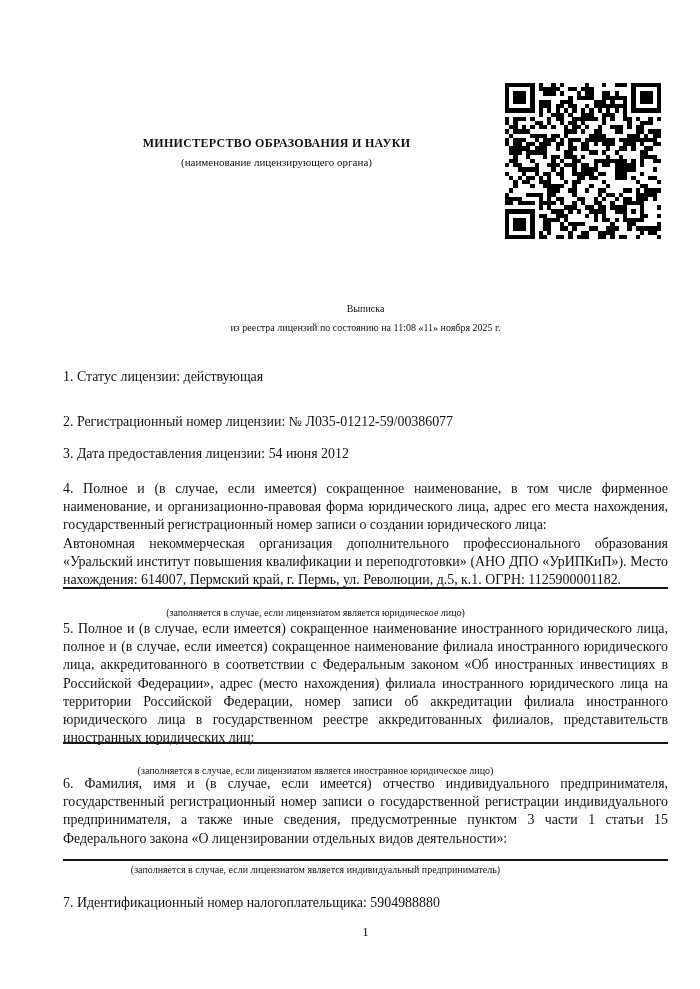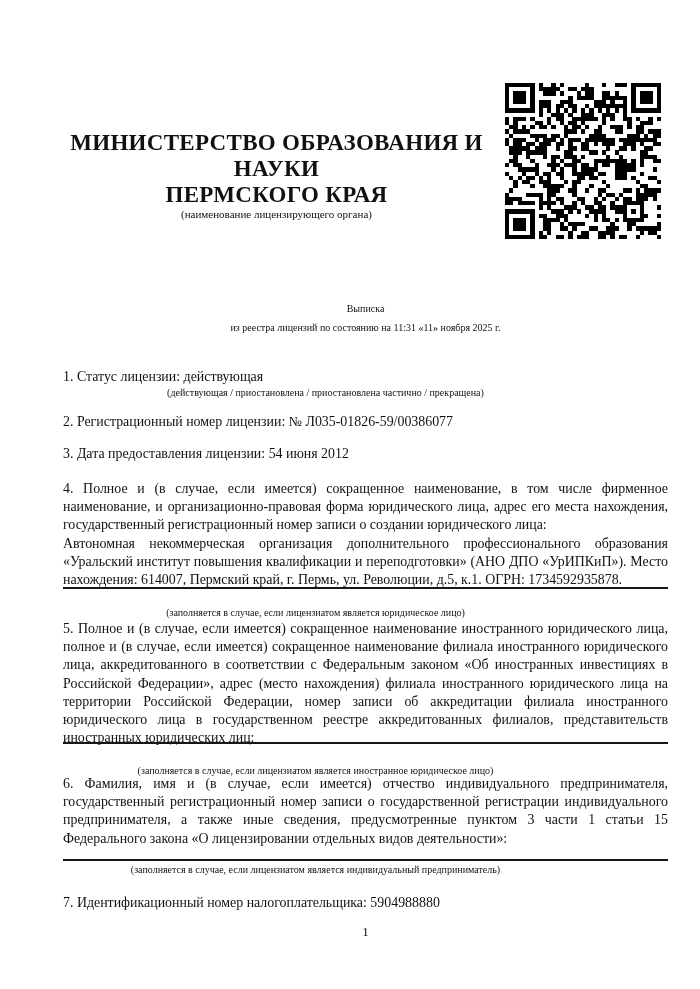--- a/index.html
+++ b/index.html
@@ -18,21 +18,21 @@
   }
   .ministry {
     position: absolute;
     left: 63px;
     top: 130px;
     width: 427px;
     text-align: center;
   }
   .ministry-name {
     font-weight: bold;
-    font-size: 23px;
+    font-size: 12px;
     line-height: 26px;
     letter-spacing: 0.3px;
     text-align: center;
   }
   .ministry-caption {
     font-size: 11px;
     line-height: 13px;
   }
   .qr {
     position: absolute;
@@ -87,21 +87,20 @@
     font-size: 13px;
   }
 </style>
 </head>
 <body>
 
 <div class="page">
 
   <div class="ministry">
     <div class="ministry-name">МИНИСТЕРСТВО ОБРАЗОВАНИЯ И НАУКИ</div>
-    <div class="ministry-name">ПЕРМСКОГО КРАЯ</div>
     <div class="ministry-caption">(наименование лицензирующего органа)</div>
   </div>
 
   <div class="qr" id="qr">
       <svg width="156" height="156" viewBox="0 0 156 156" shape-rendering="crispEdges">
         <g fill="#000000">
           <rect x="0.00" y="0.00" width="4.27" height="4.27"></rect>
           <rect x="4.22" y="0.00" width="4.27" height="4.27"></rect>
           <rect x="8.43" y="0.00" width="4.27" height="4.27"></rect>
           <rect x="12.65" y="0.00" width="4.27" height="4.27"></rect>
@@ -778,39 +777,38 @@
           <rect x="113.84" y="151.78" width="4.27" height="4.27"></rect>
           <rect x="118.05" y="151.78" width="4.27" height="4.27"></rect>
           <rect x="130.70" y="151.78" width="4.27" height="4.27"></rect>
           <rect x="151.78" y="151.78" width="4.27" height="4.27"></rect>
         </g>
       </svg>
     </div>
 
   <div class="doc-title">
     <div>Выписка</div>
-    <div>из реестра лицензий по состоянию на 11:31 «11» ноября 2025 г.</div>
+    <div>из реестра лицензий по состоянию на 11:08 «11» ноября 2025 г.</div>
   </div>
 
   <div class="item" style="top:368px">
     <p>1. Статус лицензии: действующая</p>
   </div>
-  <div class="cap cap-options" style="top:386px">(действующая / приостановлена / приостановлена частично / прекращена)</div>
 
   <div class="item" style="top:413px">
-    <p>2. Регистрационный номер лицензии: № Л035-01826-59/00386077</p>
+    <p>2. Регистрационный номер лицензии: № Л035-01212-59/00386077</p>
   </div>
 
   <div class="item" style="top:445px">
     <p>3. Дата предоставления лицензии: 54 июня 2012</p>
   </div>
 
   <div class="item" style="top:480px">
     <p class="just">4. Полное и (в случае, если имеется) сокращенное наименование, в том числе фирменное наименование, и организационно-правовая форма юридического лица, адрес его места нахождения, государственный регистрационный номер записи о создании юридического лица:</p>
-    <p class="just">Автономная некоммерческая организация дополнительного профессионального образования «Уральский институт повышения квалификации и переподготовки» (АНО ДПО «УрИПКиП»). Место нахождения: 614007, Пермский край, г. Пермь, ул. Революции, д.5, к.1. ОГРН: 1734592935878.</p>
+    <p class="just">Автономная некоммерческая организация дополнительного профессионального образования «Уральский институт повышения квалификации и переподготовки» (АНО ДПО «УрИПКиП»). Место нахождения: 614007, Пермский край, г. Пермь, ул. Революции, д.5, к.1. ОГРН: 1125900001182.</p>
   </div>
   <div class="rule" style="top:587px"></div>
   <div class="cap cap-fill" style="top:606px">(заполняется в случае, если лицензиатом является юридическое лицо)</div>
 
   <div class="item" style="top:620px">
     <p class="just">5. Полное и (в случае, если имеется) сокращенное наименование иностранного юридического лица, полное и (в случае, если имеется) сокращенное наименование филиала иностранного юридического лица, аккредитованного в соответствии с Федеральным законом «Об иностранных инвестициях в Российской Федерации», адрес (место нахождения) филиала иностранного юридического лица на территории Российской Федерации, номер записи об аккредитации филиала иностранного юридического лица в государственном реестре аккредитованных филиалов, представительств иностранных юридических лиц:</p>
   </div>
   <div class="rule" style="top:742px"></div>
   <div class="cap cap-fill" style="top:764px">(заполняется в случае, если лицензиатом является иностранное юридическое лицо)</div>
 

